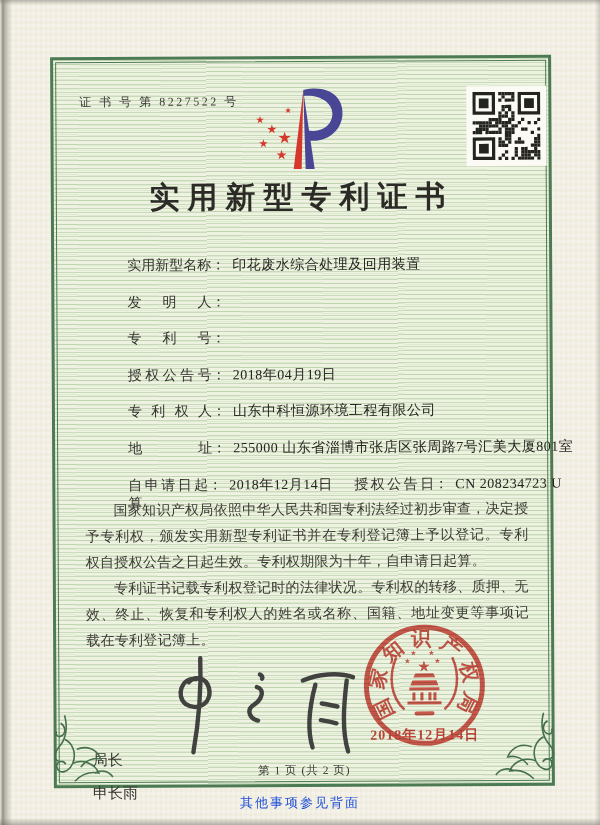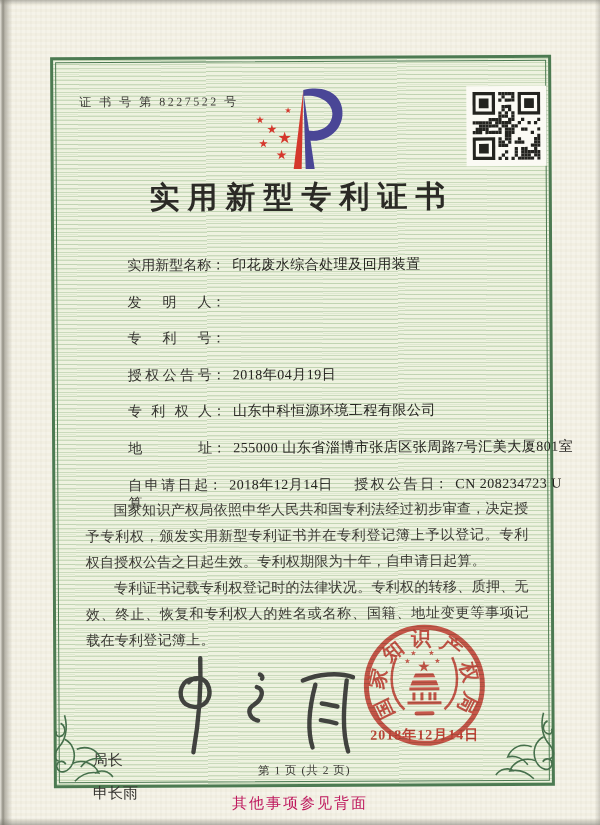--- a/index.html
+++ b/index.html
@@ -52,21 +52,21 @@
   .pair1{width:226px;flex:none;}
 
   .bodytext{position:absolute;left:30px;top:438px;width:443px;
     font-size:14px;line-height:26px;text-align:justify;color:#3b3a34;letter-spacing:0.3px;}
   .bodytext p{margin:0;text-indent:2em;}
 
   .commissioner{position:absolute;left:36px;top:664px;font-size:15px;line-height:33px;color:#33322e;margin-top:20px;}
   .signature{position:absolute;left:98px;top:588px;}
   .seal{position:absolute;left:298px;top:557px;mix-blend-mode:multiply;opacity:0.92;}
   .page-info{position:absolute;left:0;right:0;top:704px;text-align:center;font-size:11.5px;color:#3a3935;letter-spacing:1px;}
-  .back-note{position:absolute;left:0;right:0;top:794px;text-align:center;font-size:15px;color:#be185d;letter-spacing:2px;}
+  .back-note{position:absolute;left:0;right:0;top:794px;text-align:center;font-size:13px;color:#1d4ed8;letter-spacing:2px;}
 
   .flourish{position:absolute;bottom:-4px;}
   .flourish.fl-left{left:-6px;}
   .flourish.fl-right{right:-6px;transform:scaleX(-1);}
 </style>
 </head>
 <body>
 
 <div>
   <div class="paper-tex"></div>

